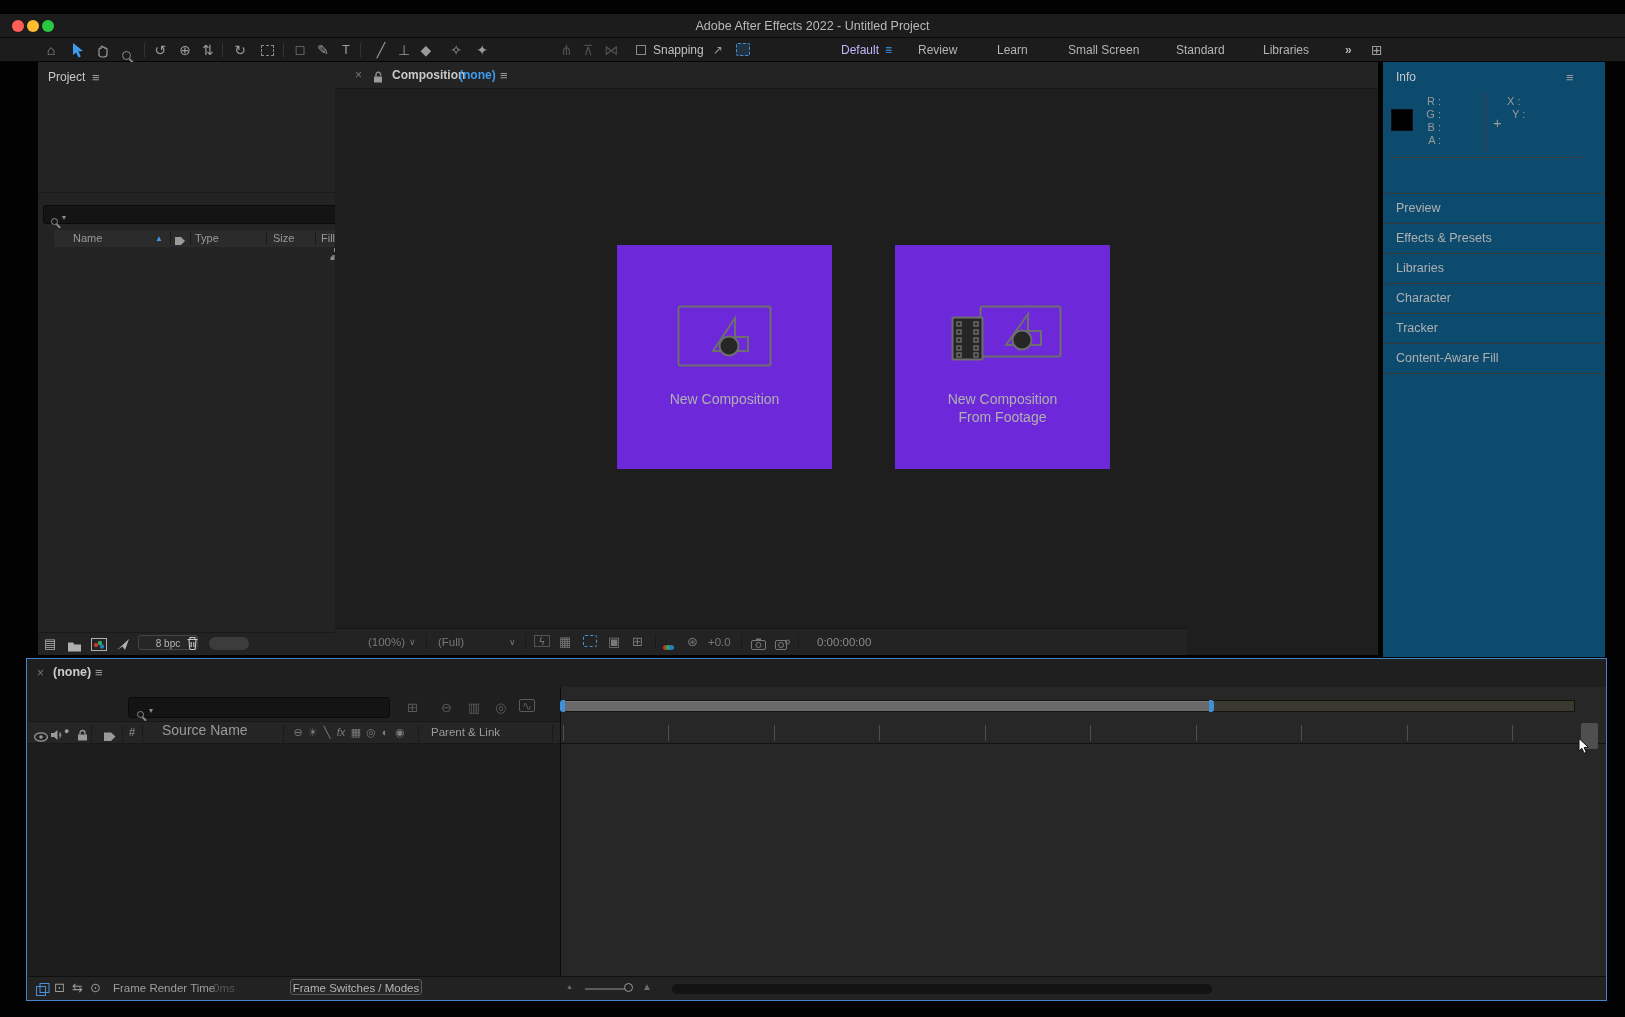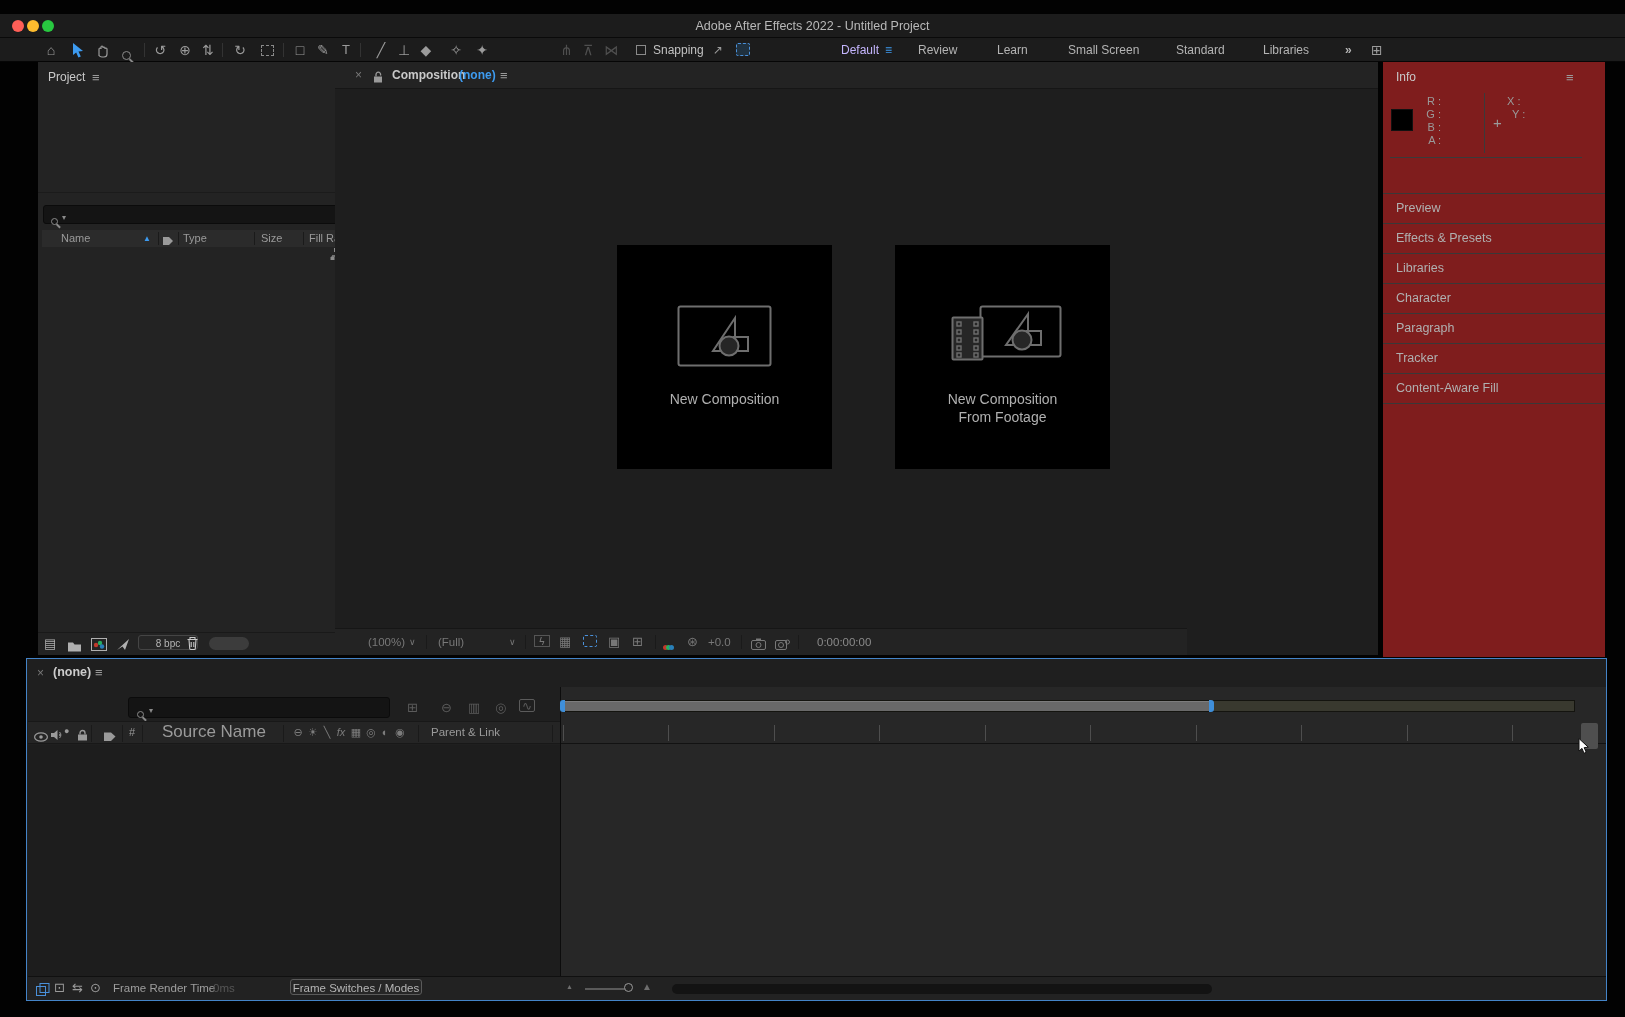--- a/index.html
+++ b/index.html
@@ -15,27 +15,27 @@
   .tool{top:3px;height:18px;line-height:18px;color:#9b9b9b;font-size:14px;text-align:center;width:20px;}
   .tsep{top:5px;width:1px;height:14px;background:#333;}
   .ws{top:4px;height:16px;line-height:16px;font-size:12px;color:#b4b4b4;}
   #helpbox{left:1403px;top:42px;width:197px;height:17px;background:#191919;border:1px solid #383838;border-radius:2px;}
   .mag{width:7px;height:7px;border:1.5px solid #8a8a8a;border-radius:50%;position:relative;display:inline-block;}
   .mag:after{content:'';position:absolute;width:5px;height:1.5px;background:#8a8a8a;transform:rotate(45deg);right:-4px;bottom:-2px;}
   
   .panel{background:#232323;}
   #project{left:26px;top:62px;width:307px;height:593px;margin-left:12px;}
   #comp{left:335px;top:62px;width:1043px;height:593px;background:#1e1e1e;}
-  #rightcol{left:1383px;top:62px;width:222px;height:595px;background:#7f1d1d;}
+  #rightcol{left:1383px;top:62px;width:222px;height:595px;background:#0c4a6e;}
   .ptab{color:#c9c9c9;font-size:12px;}
   .searchbox{background:#141414;border:1px solid #0b0b0b;border-radius:3px;}
   .hdr{background:#2b2b2b;color:#9a9a9a;font-size:11px;}
   .vline{width:1px;background:#1a1a1a;}
   .rrow{border-top:1px solid #383838;color:#b0b0b0;font-size:12.5px;line-height:29px;padding-left:13px;}
-  .card{background:#000000;}
+  .card{background:#6d28d9;}
   .cardlbl{color:#b0b0b0;font-size:14px;text-align:center;width:100%;}
   
   #timeline{left:26px;top:658px;width:1581px;height:343px;background:#1f1f1f;border:1px solid #4484c8;}
   .tick-strip{background-image:repeating-linear-gradient(to right,#4e4e4e 0 1px,transparent 1px 105.5px);}
   .switchg{color:#7c7c7c;font-size:11px;width:14px;text-align:center;display:inline-block;}
   .pill{background:#131313;border-radius:5px;}
   .btn-outline{border:1px solid #5a5a5a;border-radius:3px;color:#b5b5b5;font-size:11.5px;text-align:center;background:#262626;}
   .dot{width:5px;height:5px;border-radius:50%;display:inline-block;}
 </style>
 </head>
@@ -102,21 +102,21 @@
 </div>
 
 <div id="project" class="abs panel">
   <div class="abs ptab" style="left:10px;top:8px">Project</div>
   <div class="abs" style="left:54px;top:8px;color:#9a9a9a;font-size:13px">≡</div>
   <div class="abs" style="left:0;top:130px;width:307px;height:1px;background:#1b1b1b"></div>
   <div class="abs searchbox" style="left:5px;top:143px;width:296px;height:19px">
     <span class="mag abs" style="left:7px;top:5px"></span>
     <span class="abs" style="left:18px;top:7px;color:#8a8a8a;font-size:8px">▾</span>
   </div>
-  <div class="abs hdr" style="left:4px;top:168px;width:307px;height:17px;line-height:17px">
+  <div class="abs hdr" style="left:16px;top:168px;width:307px;height:17px;line-height:17px">
     <span class="abs" style="left:19px">Name</span>
     <span class="abs" style="left:101px;color:#3d9bf0;font-size:8px">▲</span>
     <div class="abs vline" style="left:116px;top:2px;height:13px"></div>
     <span class="abs" style="left:121px;top:4px">
       <svg width="11" height="10">
           <path d="M0,1 h6 l4,4 -4,4 H0 z" fill="#9a9a9a"></path>
         </svg></span>
     <div class="abs vline" style="left:136px;top:2px;height:13px"></div>
     <span class="abs" style="left:141px">Type</span>
     <div class="abs vline" style="left:212px;top:2px;height:13px"></div>
@@ -255,21 +255,20 @@
   <span class="abs" style="left:124px;top:33px;color:#9a9a9a;font-size:11px">X :</span>
   <span class="abs" style="left:129px;top:46px;color:#9a9a9a;font-size:11px">Y :</span>
   <span class="abs" style="left:110px;top:52px;color:#9a9a9a;font-size:15px">+</span>
   <div class="abs" style="left:7px;top:95px;width:192px;height:1px;background:#3a3a3a"></div>
 
   <div class="abs" style="left:0;top:131px;width:222px">
     <div class="rrow">Preview</div>
     <div class="rrow">Effects &amp; Presets</div>
     <div class="rrow">Libraries</div>
     <div class="rrow">Character</div>
-    <div class="rrow">Paragraph</div>
     <div class="rrow">Tracker</div>
     <div class="rrow" style="border-bottom:1px solid #383838">Content-Aware Fill</div>
   </div>
 </div>
 
 <div class="abs" style="left:1383px;top:659px;width:222px;height:280px;background:#1f1f1f"></div>
 
 <div id="timeline" class="abs">
 
   <span class="abs dim" style="left:10px;top:7px;font-size:12px">×</span>
@@ -316,21 +315,21 @@
           <path d="M3,5.5 V4 a2.5,2.5 0 0 1 5,0 V5.5" fill="none" stroke="#9a9a9a" stroke-width="1.3"></path>
         </svg></span>
     <div class="abs vline" style="left:63px;top:3px;height:17px"></div>
     <span class="abs" style="left:76px;top:6px">
       <svg width="12" height="11">
           <path d="M0,1.5 h7 l4.5,4 -4.5,4.5 H0 z" fill="#9a9a9a"></path>
         </svg></span>
     <div class="abs vline" style="left:94px;top:3px;height:17px"></div>
     <span class="abs" style="left:101px;top:4px;color:#9a9a9a;font-size:11px">#</span>
     <div class="abs vline" style="left:114px;top:3px;height:17px"></div>
-    <span class="abs" style="left:134px;top:0;color:#9a9a9a;font-size:17px">Source Name</span>
+    <span class="abs" style="left:134px;top:0;color:#9a9a9a;font-size:14px">Source Name</span>
     <div class="abs vline" style="left:255px;top:3px;height:17px"></div>
     <span class="switchg abs" style="left:263px;top:4px">⊖</span>
     <span class="switchg abs" style="left:278px;top:4px">☀</span>
     <span class="switchg abs" style="left:292px;top:4px">╲</span>
     <span class="switchg abs" style="left:306px;top:4px;font-style:italic">fx</span>
     <span class="switchg abs" style="left:321px;top:4px">▦</span>
     <span class="switchg abs" style="left:336px;top:4px">◎</span>
     <span class="switchg abs" style="left:350px;top:4px">◐</span>
     <span class="switchg abs" style="left:365px;top:4px">◉</span>
     <div class="abs vline" style="left:390px;top:3px;height:17px"></div>

